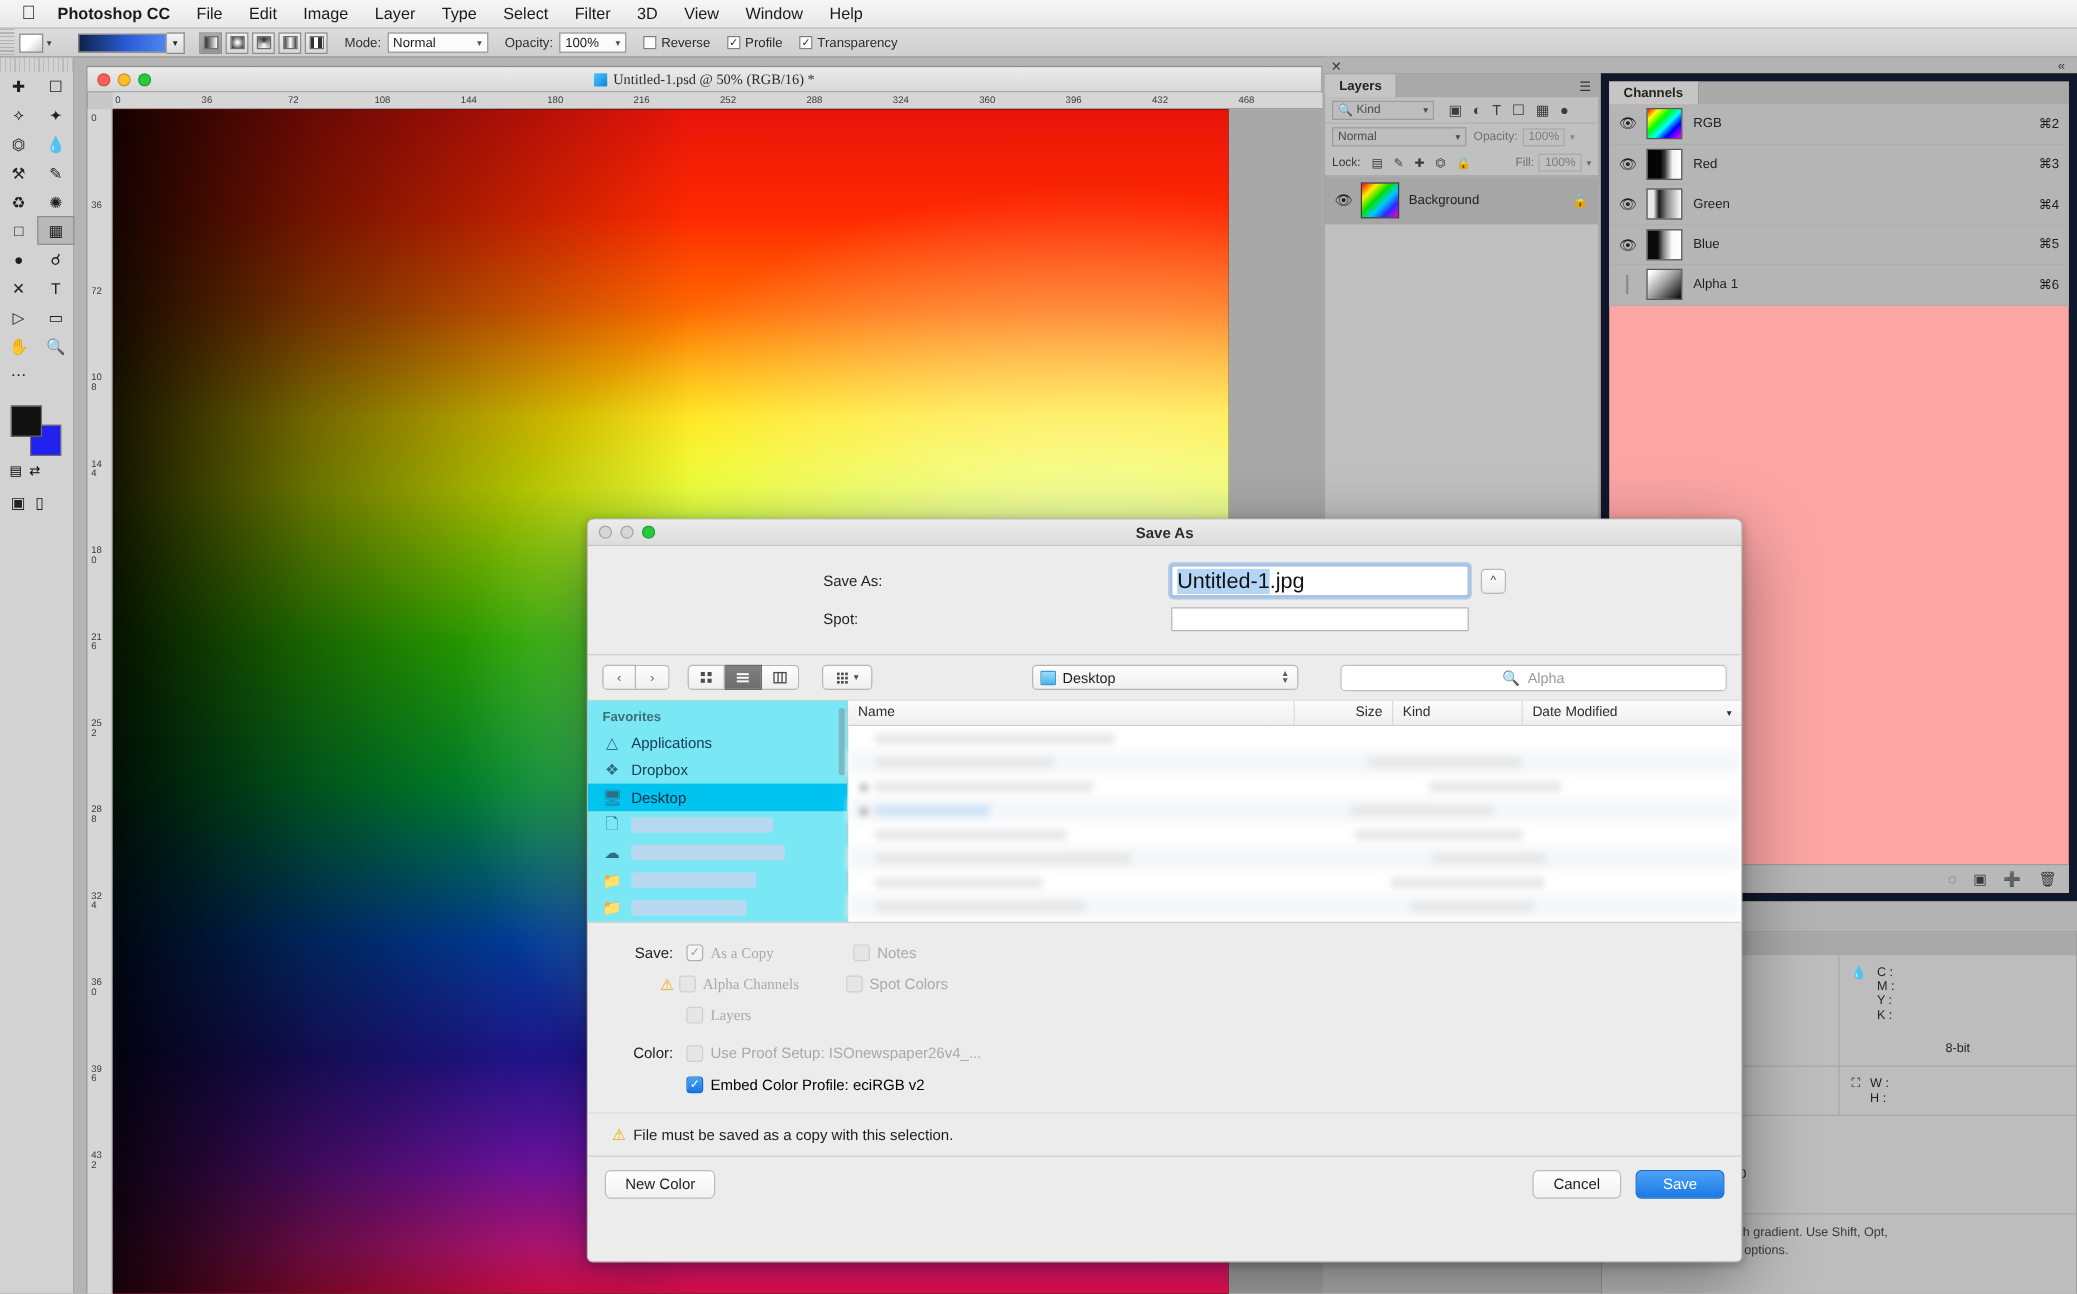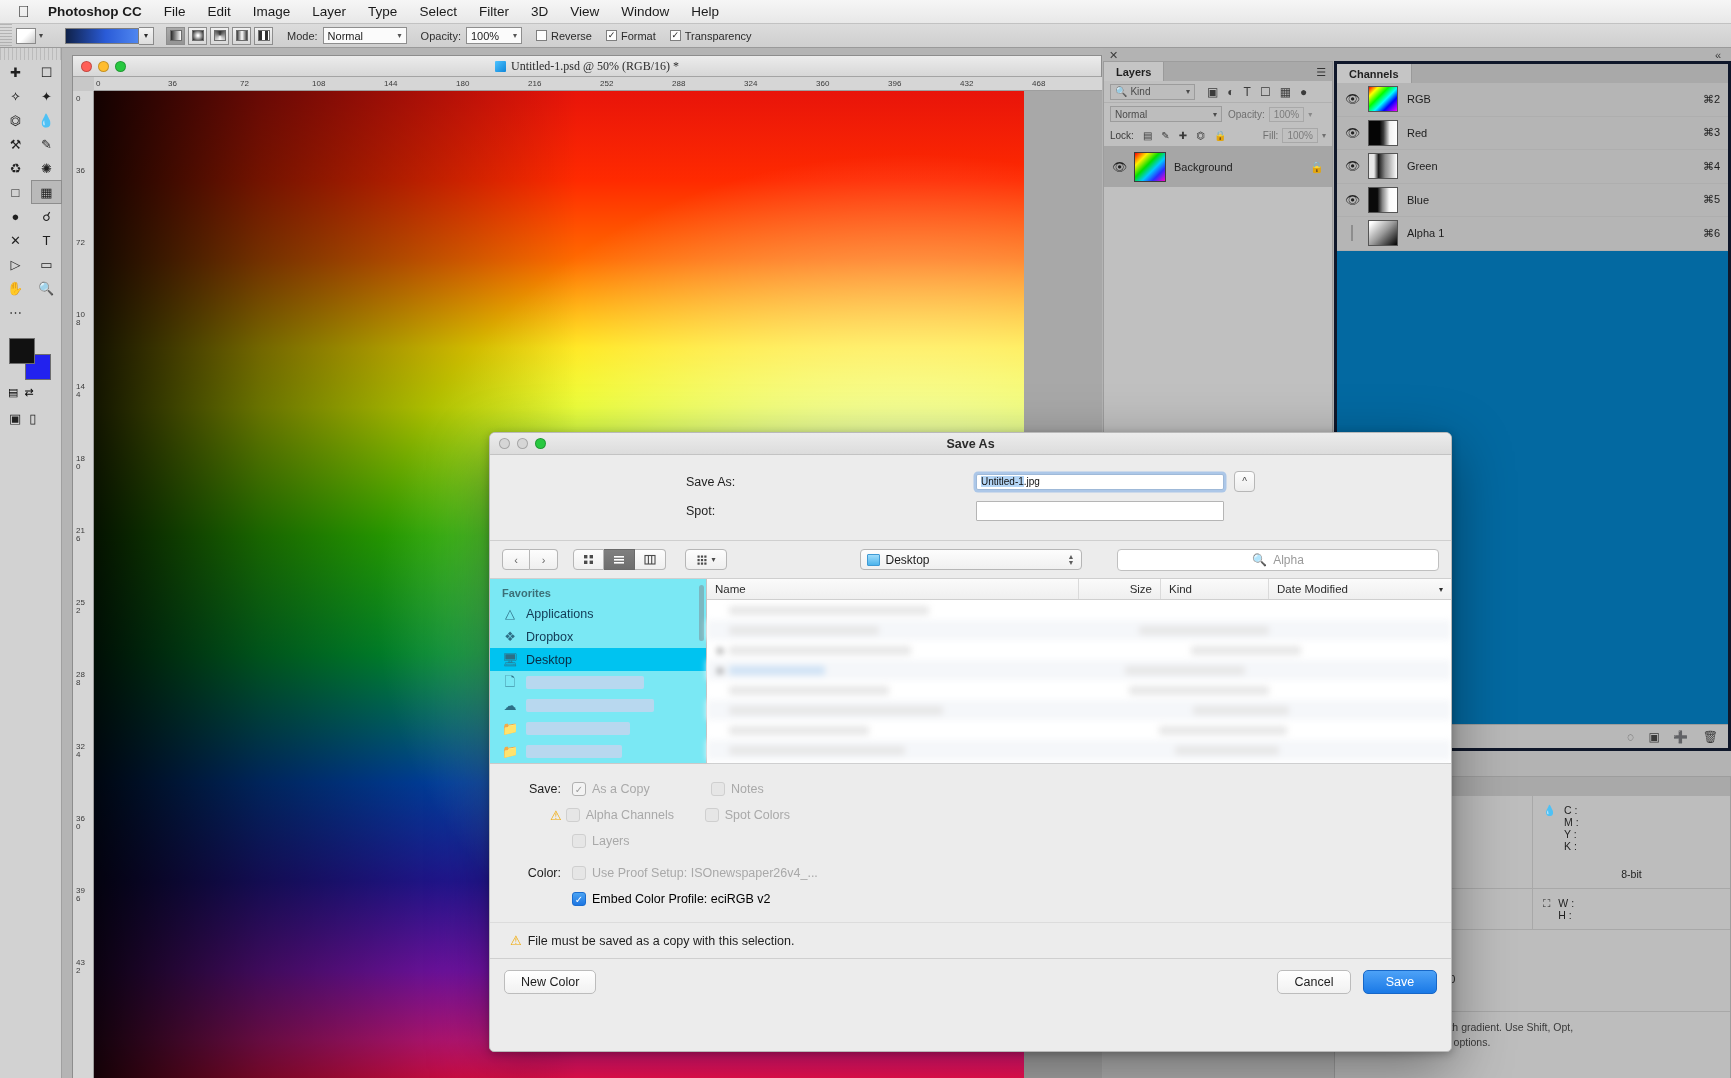--- a/index.html
+++ b/index.html
@@ -188,21 +188,21 @@
   .thumb { width: 32px; height: 30px; border: 1px solid #3c3c3c;
     background: linear-gradient(135deg,#ff0000,#ffee00 22%,#00e000 42%,#00c9ff 60%,#2b2bff 78%,#ff00c8 100%); }
   .lname { font-size: 11px; color: #1e1e1e; }
   .lock-ic { margin-left: auto; font-size: 11px; color: #2b2b2b; }
   .layers-bottom { position: absolute; left: 0; bottom: 0; width: 100%; height: 24px;
     background: #b8b8b8; border-top: 1px solid #9d9d9d; display: flex; align-items: center;
     justify-content: flex-end; gap: 14px; padding-right: 10px; font-size: 12px; color: #3a3a3a; }
 
   .channels-panel {
     position: absolute; left: 231px; top: 13px; width: 397px; height: 690px;
-    background: #0369a1; border: 3px solid #0f172a;
+    background: #fca5a5; border: 7px solid #0f172a;
   }
   .chrow { display: flex; align-items: center; height: 33.5px; padding: 0 8px; gap: 9px;
            border-bottom: 1px solid #aeaeae; background: #b5b5b5; }
   .chrow.dim { background: #b5b5b5; }
   .ch-thumb { width: 30px; height: 26px; border: 1px solid #555; }
   .ch-rgb  { background: linear-gradient(135deg,#ff0000 0%,#ffff00 18%,#00ff00 38%,#00ffff 56%,#0000ff 74%,#ff00ff 100%); }
   .ch-red  { background: linear-gradient(to right,#050505 0 38%,#3d3d3d 52%,#f2f2f2 74%,#ffffff 100%); }
   .ch-green{ background: linear-gradient(to right,#e8e8e8 0 18%,#1a1a1a 34%,#8c8c8c 58%,#ffffff 100%); }
   .ch-blue { background: linear-gradient(to right,#0a0a0a 0 30%,#888 48%,#fafafa 72%,#fff 100%); }
   .ch-alpha{ background: linear-gradient(135deg,#ffffff 8%,#9a9a9a 50%,#0d0d0d 96%); }
@@ -233,23 +233,23 @@
     border-bottom: 1px solid #c3c3c3; position: relative;
     display: flex; align-items: center; justify-content: center;
     font-size: 12.5px; color: #2b2b2b; font-weight: bold;
   }
   .dlg-traffic { position: absolute; left: 9px; top: 5px; display: flex; gap: 7px; }
   .dlg-traffic .tl.dis { background: #d6d6d6; }
   .dlg-head { padding: 16px 0 10px 0; }
   .formrow { display: flex; align-items: center; justify-content: center; margin-bottom: 9px; }
   .formrow .flabel { width: 290px; padding-right: 9px; font-size: 12.5px; color: #1f1f1f; }
   .field-name {
-    width: 248px; height: 16px; background: #fff; border: 1px solid #9fb9d8;
+    width: 248px; height: 26px; background: #fff; border: 1px solid #9fb9d8;
     box-shadow: 0 0 0 2.5px rgba(120,170,230,.55); border-radius: 2px;
-    display: flex; align-items: center; padding: 0 4px; font-size: 10px; color: #111;
+    display: flex; align-items: center; padding: 0 4px; font-size: 18px; color: #111;
   }
   .sel-text { background: #b4d5f5; }
   .disclose {
     width: 21px; height: 21px; margin-left: 10px; border: 1px solid #b7b7b7; border-radius: 4px;
     background: linear-gradient(#fdfdfd,#ededed); display: flex; align-items: center;
     justify-content: center; font-size: 10px; color: #444;
   }
   .field-tags {
     width: 248px; height: 20px; background: #fff; border: 1px solid #b5b5b5; border-radius: 1px;
   }
@@ -335,21 +335,21 @@
   .opt-check.dis { color: #a9a9a9; }
   .cb {
     width: 14px; height: 14px; border: 1px solid #b0b0b0; background: #f3f3f3; border-radius: 3px;
     display: flex; align-items: center; justify-content: center; font-size: 10px; color: #9b9b9b;
   }
   .cb.on-dis::after { content: "\2713"; }
   .cb.on { background: linear-gradient(#4aa3f3,#1d76e2); border-color: #1a6dd0; color: #fff; }
   .cb.on::after { content: "\2713"; font-size: 10px; }
   .cb.ghost { background: #e6e6e6; border-color: #cfcfcf; }
   .warn { color: #f0a800; font-size: 13px; margin-right: 6px; }
-  .col-a { width: 139px; }
+  .col-a { width: 139px; font-family: Liberation Serif, serif; }
   .warnline { display: flex; align-items: center; padding: 10px 0 10px 20px; font-size: 12.5px; color: #1d1d1d;
               border-top: 1px solid #dcdcdc; margin-top: 10px; }
   .dlg-footer {
     border-top: 1px solid #cfcfcf; height: 47px; display: flex; align-items: center;
     padding: 0 14px; background: #ececec;
   }
   .btn {
     height: 24px; min-width: 74px; padding: 0 16px; border-radius: 5px; border: 1px solid #bcbcbc;
     background: linear-gradient(#ffffff,#f1f1f1); font-size: 12.5px; color: #1c1c1c;
     display: flex; align-items: center; justify-content: center;
@@ -412,21 +412,21 @@
     <div class="select-box" style="width:56px;">
       <span>100%</span>
       <span class="cv">▾</span>
     </div>
     <label class="chk-line">
       <span class="chkbox"></span>
       <span>Reverse</span>
     </label>
     <label class="chk-line">
       <span class="chkbox on"></span>
-      <span>Format</span>
+      <span>Profile</span>
     </label>
     <label class="chk-line">
       <span class="chkbox on"></span>
       <span>Transparency</span>
     </label>
   </div>
 
   <div class="toolpanel">
     <div class="tp-top"></div>
     <div class="tools">

